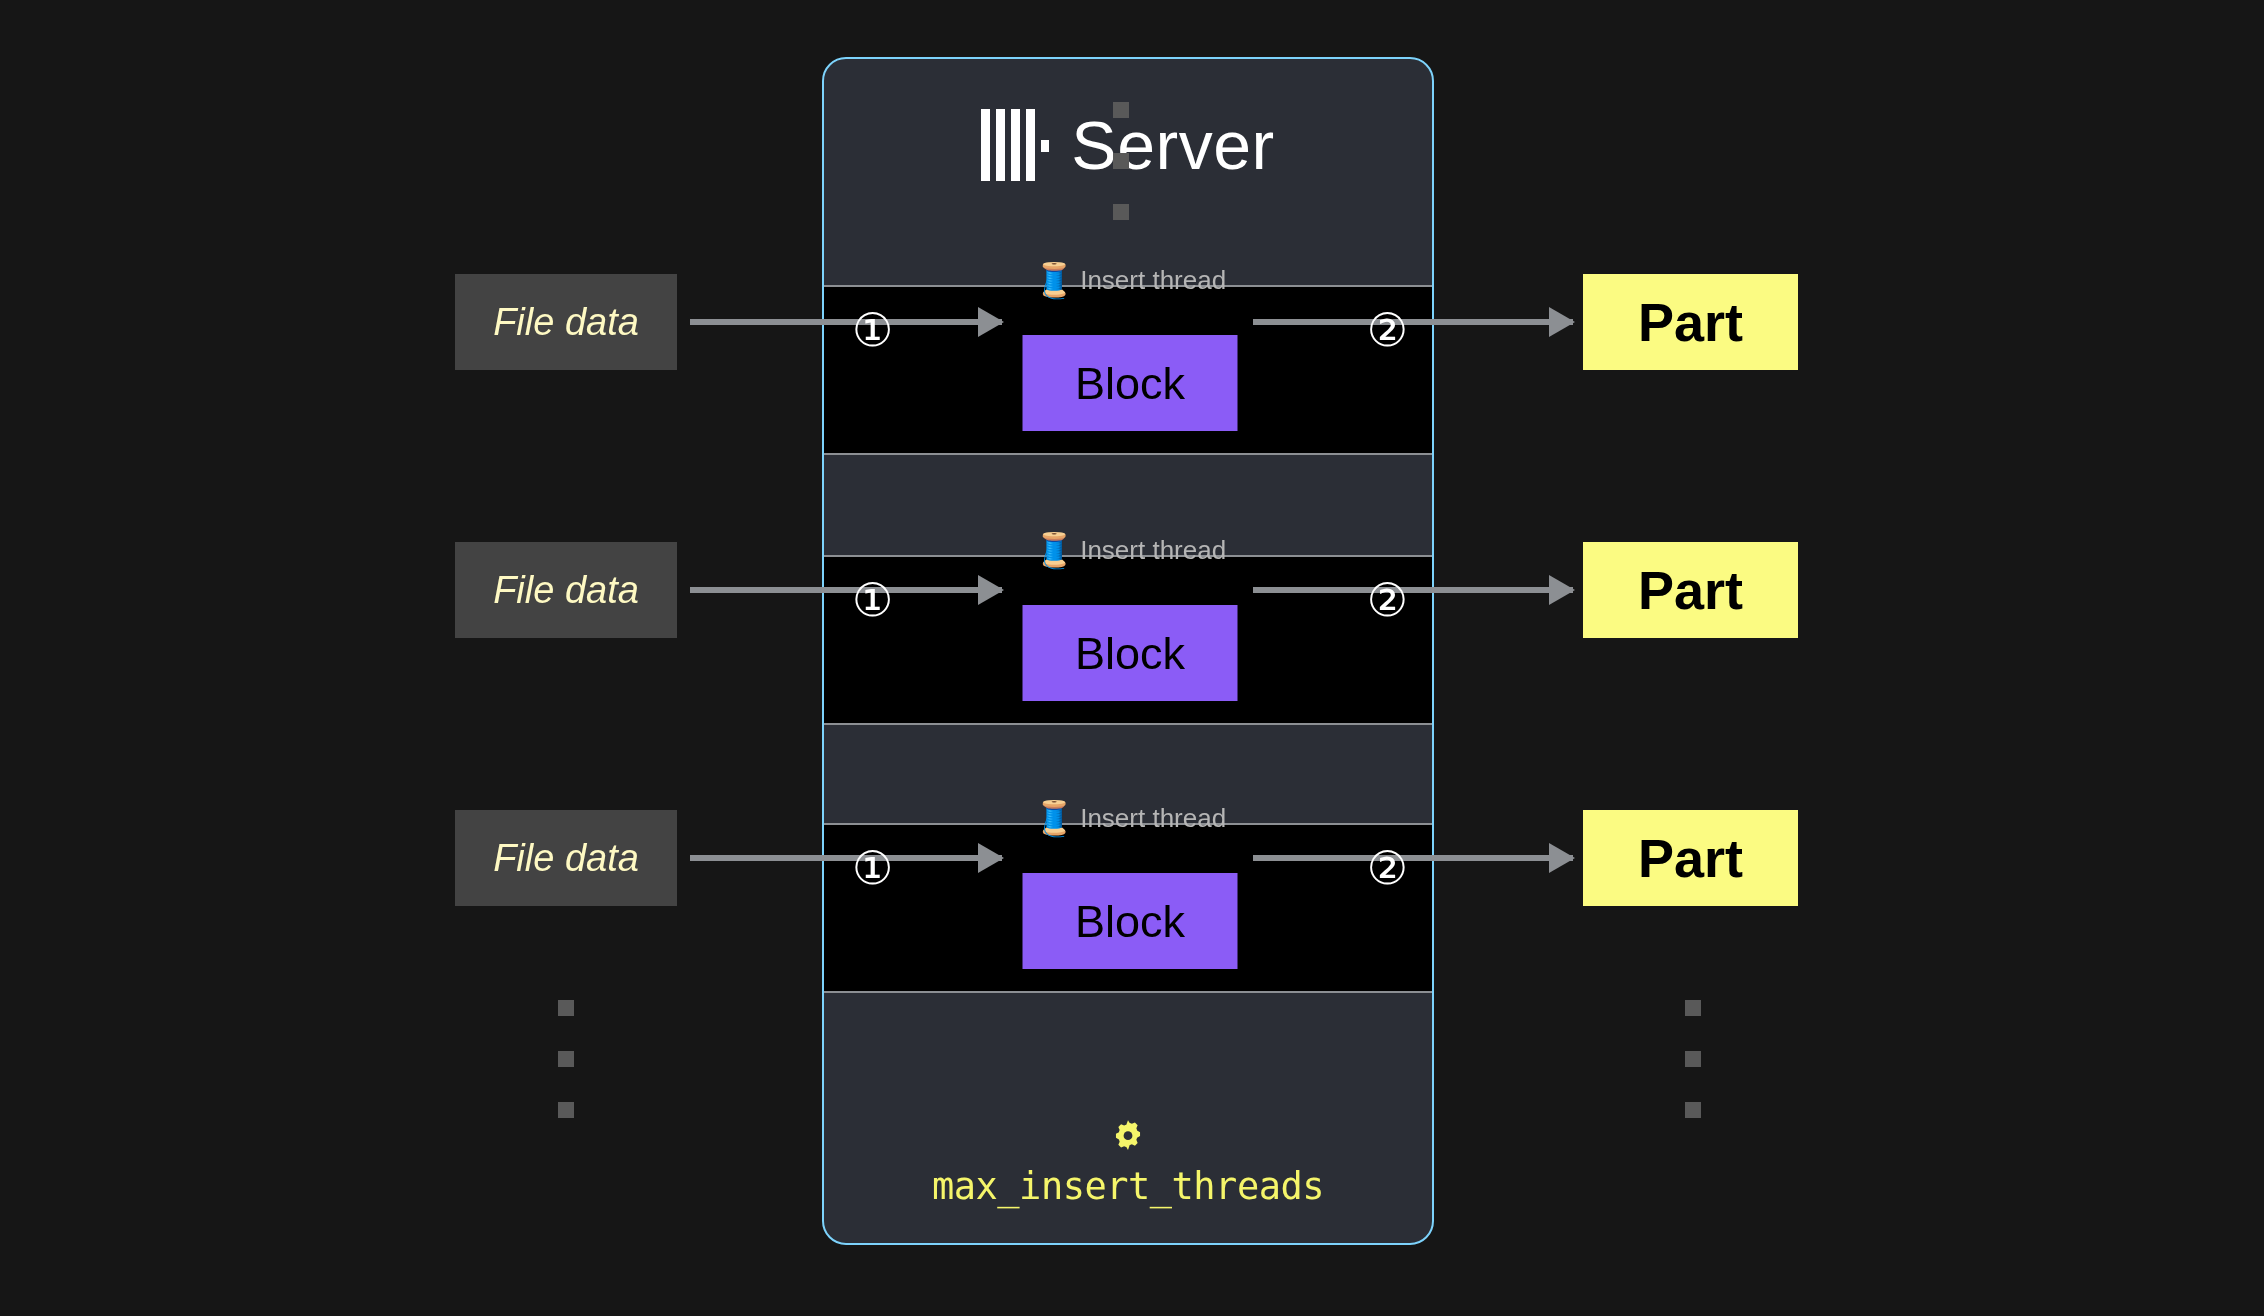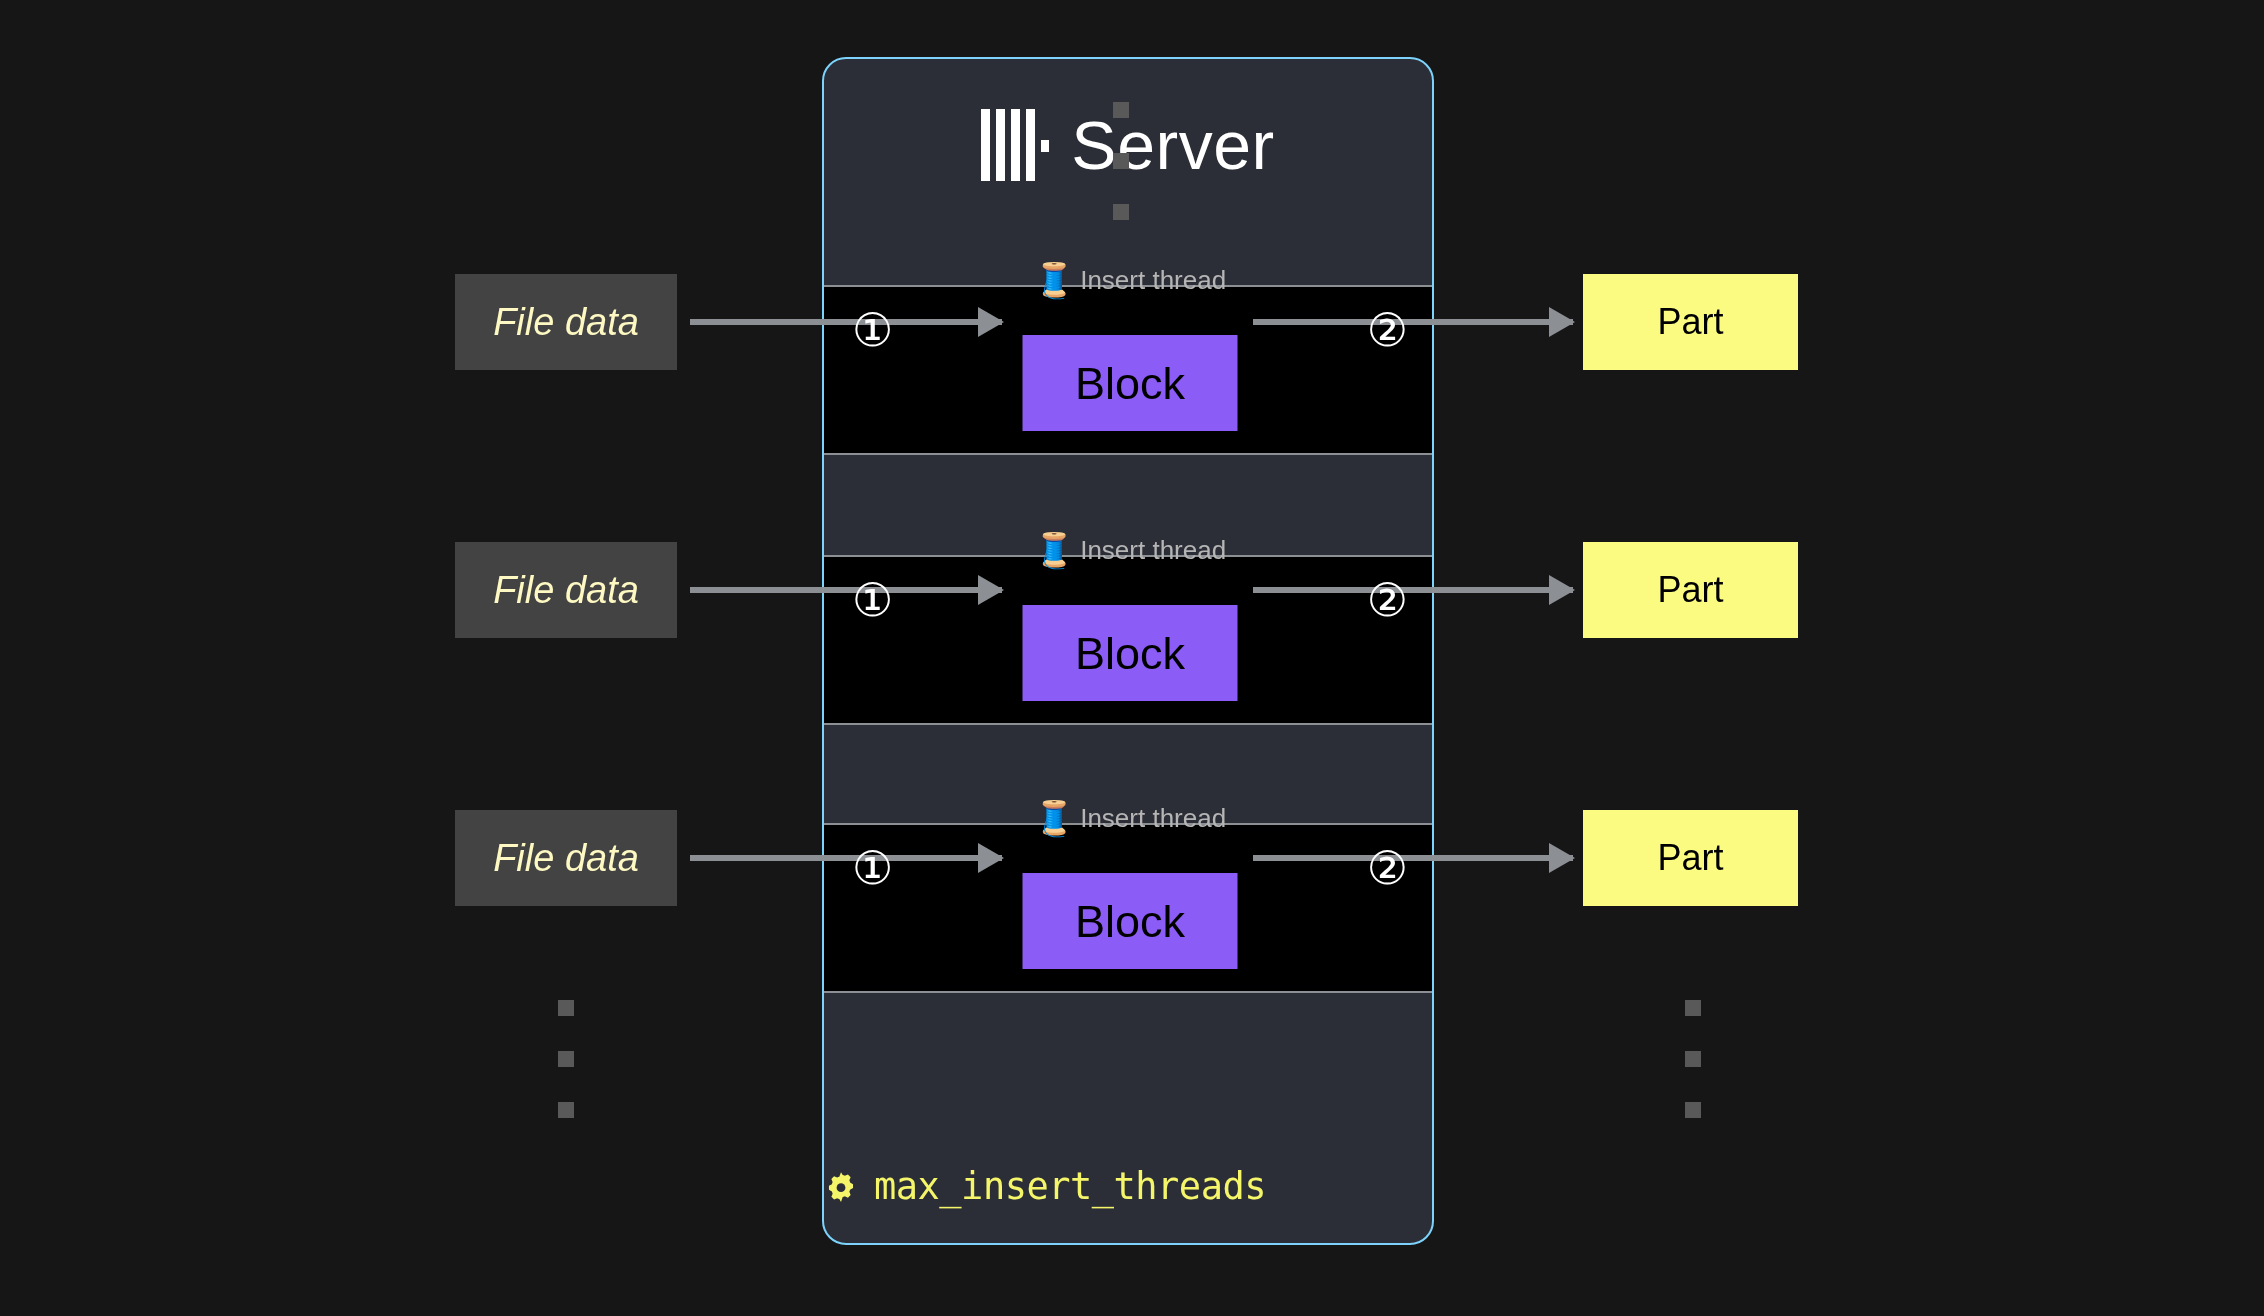--- a/index.html
+++ b/index.html
@@ -151,22 +151,23 @@
     left: 1583px;
     width: 215px;
     height: 96px;
     background: #fbfb82;
     display: flex;
     align-items: center;
     justify-content: center;
   }
   .part-box .pb-text {
     color: #000000;
-    font-size: 36px;
-    line-height: 1;
+    font-size: 54px;
+    line-height: 1;
+    font-weight: bold;
   }
   .part-box.p1 { top: 274px; }
   .part-box.p2 { top: 542px; }
   .part-box.p3 { top: 810px; }
 
   
   .arrow {
     position: absolute;
     height: 6px;
     background: #8c8f93;
@@ -211,21 +212,21 @@
   .ellipsis.mid   { left: 1120px; top: 1000px; }
   .ellipsis.right { left: 1685px; top: 1000px; }
 
   
   .setting {
     position: absolute;
     left: 0;
     bottom: 38px;
     width: 100%;
     display: flex;
-    flex-direction: row;
+    flex-direction: column;
     align-items: center;
     gap: 16px;
     z-index: 3;
   }
   .setting .gear {
     width: 34px;
     height: 34px;
     display: block;
   }
   .setting .setting-name {

